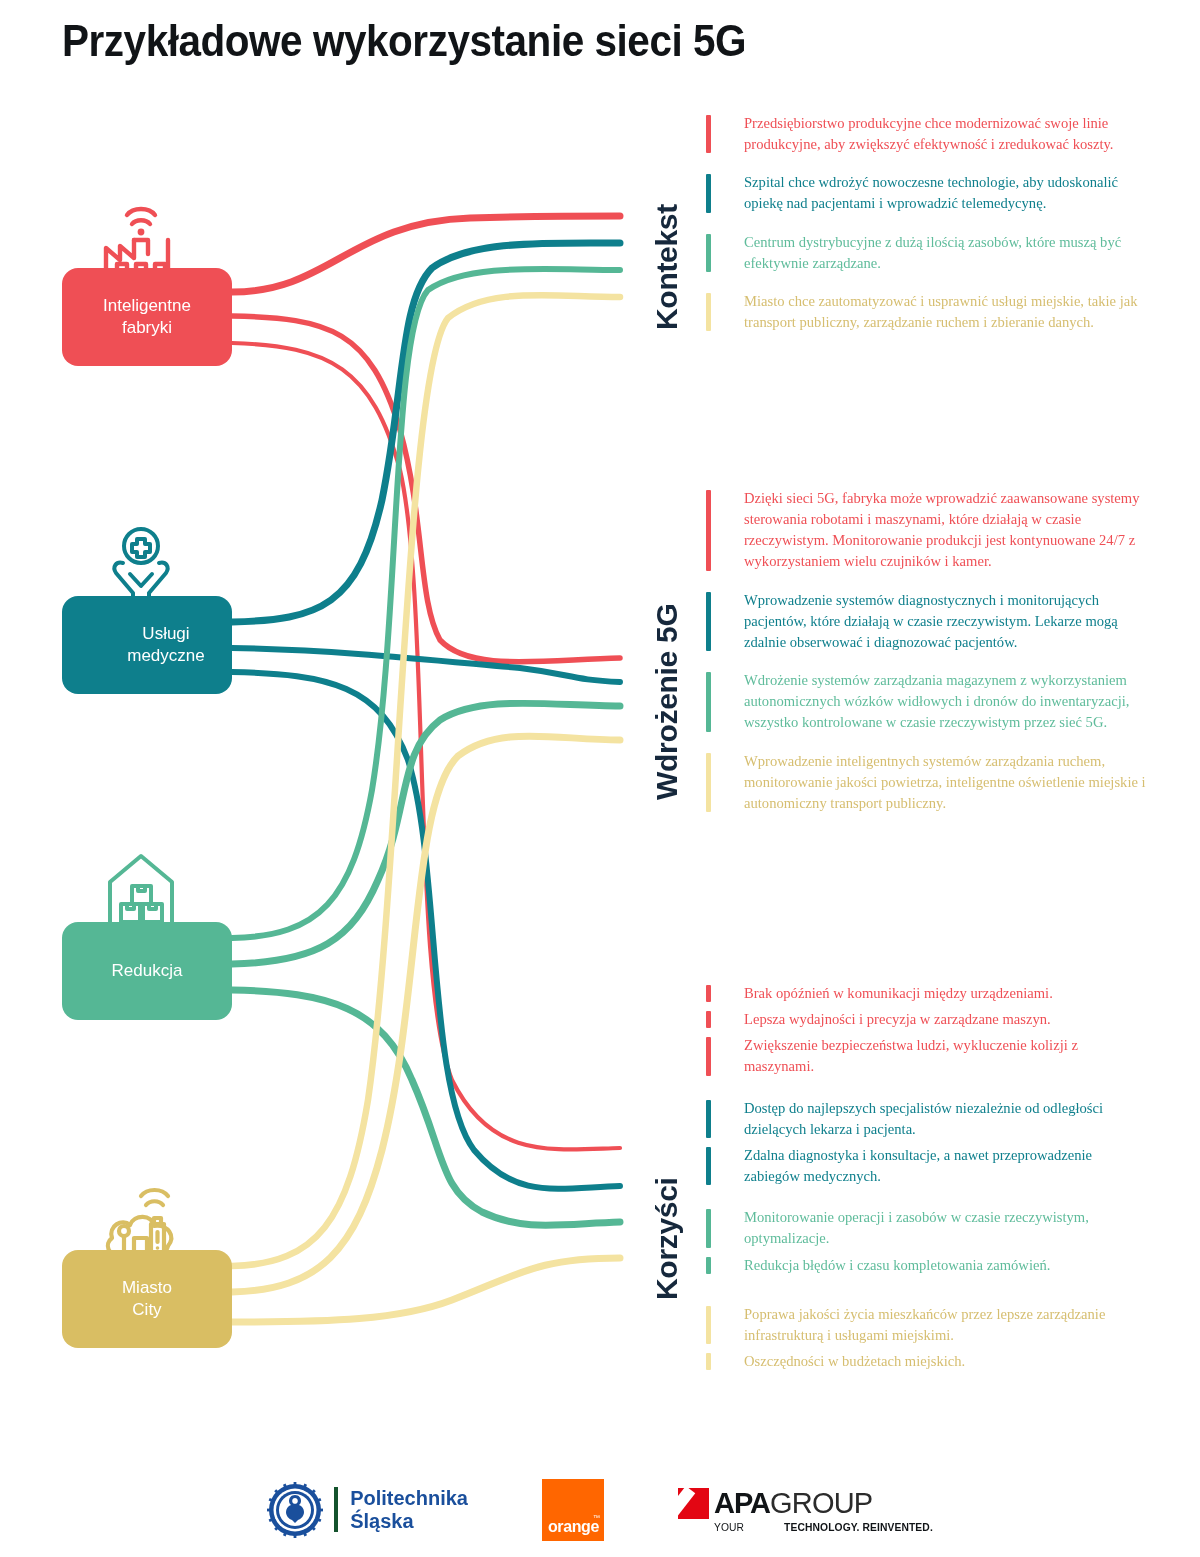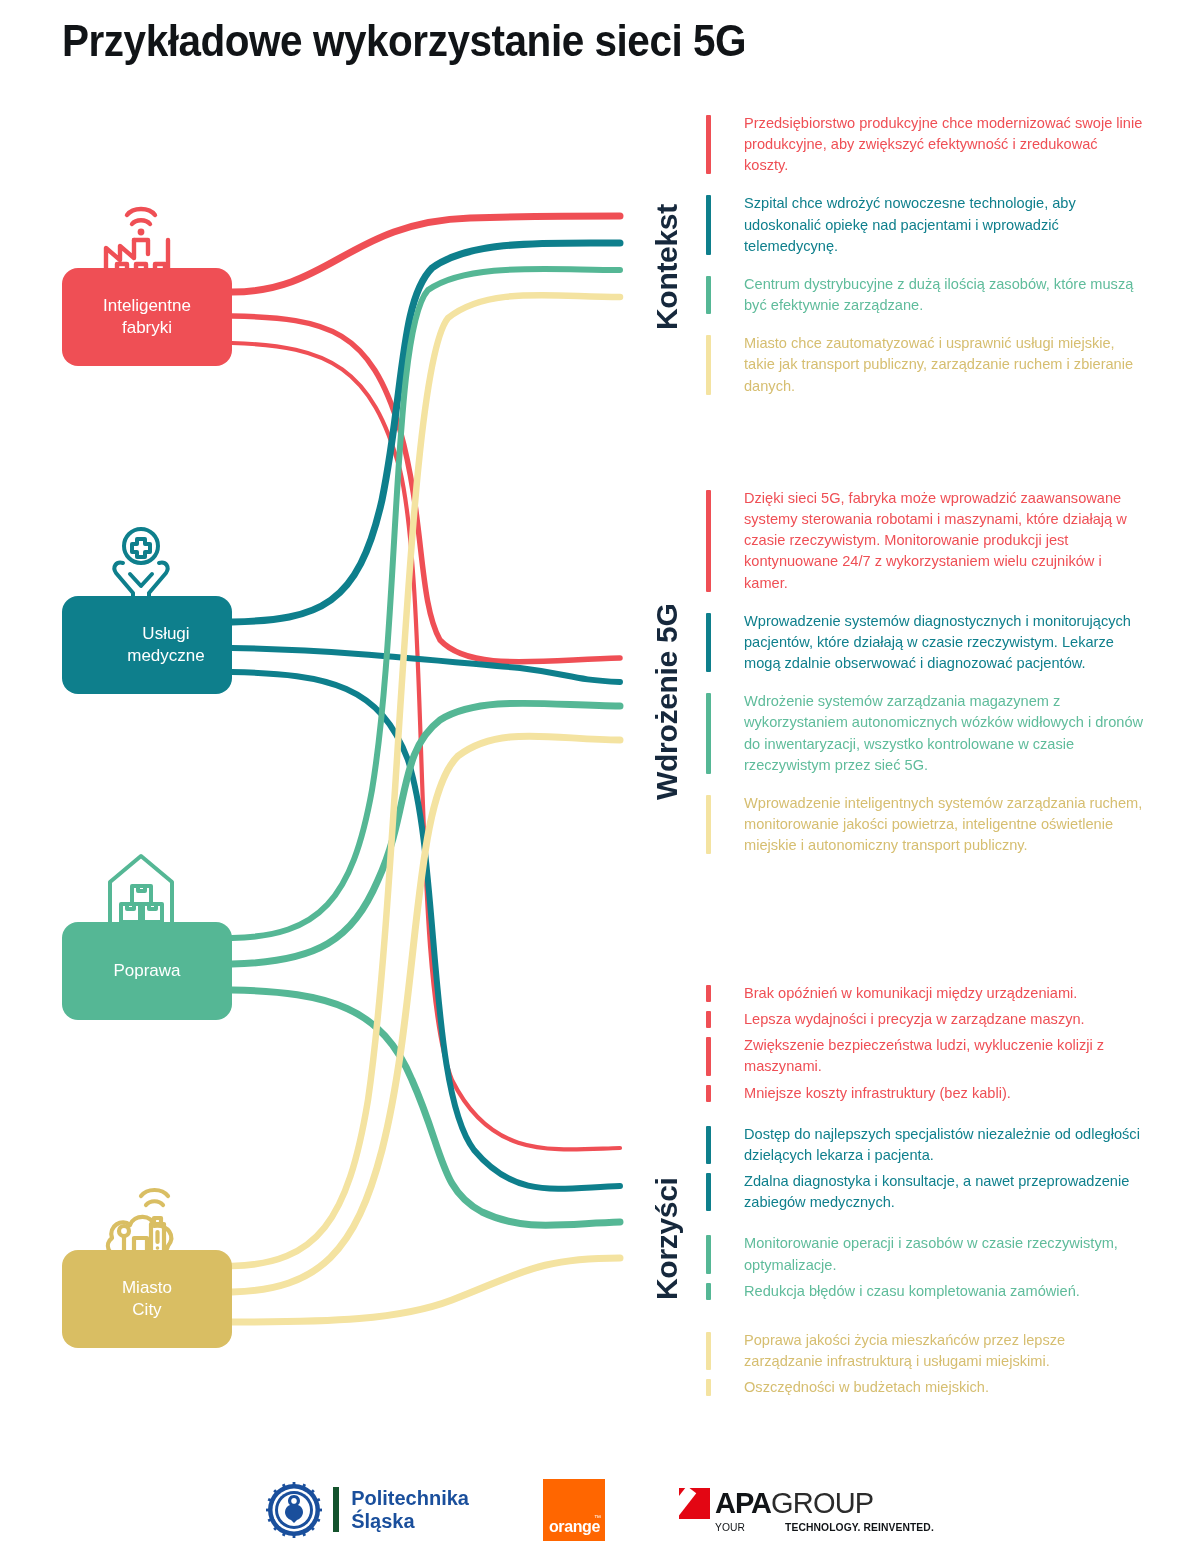--- a/index.html
+++ b/index.html
@@ -83,20 +83,21 @@
     position: absolute;
     left: 706px;
     width: 440px;
   }
   .para {
     position: relative;
     padding-left: 38px;
     font-size: 14.6px;
     line-height: 1.45;
     margin-bottom: 17px;
+    font-family: Liberation Serif, serif;
   }
   .para:last-child { margin-bottom: 0; }
   .para .bar {
     position: absolute;
     left: 0;
     top: 2px;
     bottom: 2px;
     width: 5px;
     border-radius: 1px;
   }
@@ -125,21 +126,21 @@
     height: 95px;
     display: flex;
     align-items: center;
     justify-content: center;
     gap: 74px;
   }
   .logo { display: flex; align-items: center; }
   .pol-text {
     margin-left: 11px;
     padding-left: 12px;
-    border-left: 6px solid #14532d;
+    border-left: 4px solid #14532d;
     color: #1A4F9C;
     font-size: 20px;
     font-weight: 700;
     line-height: 1.12;
     font-family: "Liberation Sans", sans-serif;
   }
   .orange-box {
     width: 62px;
     height: 62px;
     background: #FF6600;
@@ -263,21 +264,21 @@
       <rect x="32" y="48" width="19" height="18"></rect>
       <path d="M38 48 v5 h7 v-5"></path>
       <rect x="21" y="66" width="19" height="18"></rect>
       <path d="M27 66 v5 h7 v-5"></path>
       <rect x="43" y="66" width="19" height="18"></rect>
       <path d="M49 66 v5 h7 v-5"></path>
     </svg>
   </div>
   <div class="cat-card" style="left:62px; top:922px; background:#55B795;">
     <div>
-      <span>Poprawa</span>
+      <span>Redukcja</span>
     </div>
   </div>
 
   <div class="cat-icon" style="left:96px; top:1178px;">
     <svg width="92" height="92" viewBox="0 0 92 92" fill="none" stroke="#D9BE63" stroke-width="4.2" stroke-linecap="round" stroke-linejoin="round">
       <path d="M45 18 C51 10, 66 10, 72 18"></path>
       <path d="M50 27 C54 22, 63 22, 67 27"></path>
       <path d="M24 78 C12 78, 8 66, 16 60 C12 48, 26 40, 34 47 C38 36, 56 36, 58 48 C72 46, 80 58, 72 68 C70 76, 62 78, 56 78 Z"></path>
       <path d="M28 78 V58"></path>
       <circle cx="28" cy="53" r="5"></circle>
@@ -344,24 +345,20 @@
         <span class="bar b-red"></span>
         <span class="txt">Brak opóźnień w komunikacji między urządzeniami.</span>
       </div>
       <div class="para c-red">
         <span class="bar b-red"></span>
         <span class="txt">Lepsza wydajności i precyzja w zarządzane maszyn.</span>
       </div>
       <div class="para c-red">
         <span class="bar b-red"></span>
         <span class="txt">Zwiększenie bezpieczeństwa ludzi, wykluczenie kolizji z maszynami.</span>
-      </div>
-      <div class="para c-red">
-        <span class="bar b-red"></span>
-        <span class="txt">Mniejsze koszty infrastruktury (bez kabli).</span>
       </div>
     </div>
 
     <div class="grp">
       <div class="para c-teal">
         <span class="bar b-teal"></span>
         <span class="txt">Dostęp do najlepszych specjalistów niezależnie od odległości dzielących lekarza i pacjenta.</span>
       </div>
       <div class="para c-teal">
         <span class="bar b-teal"></span>

